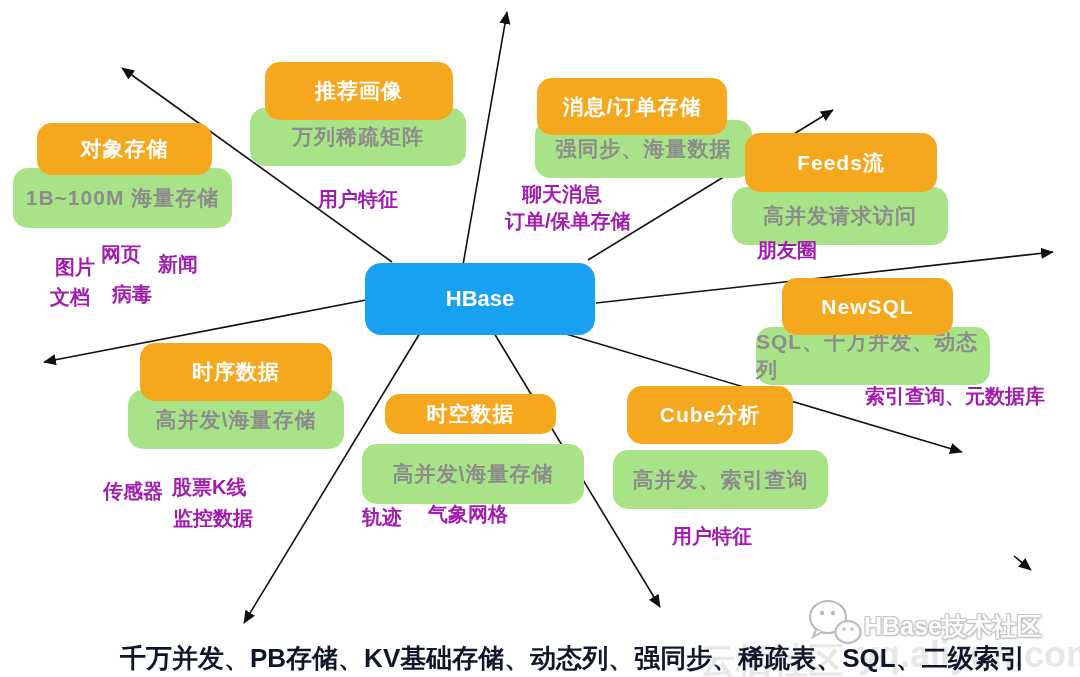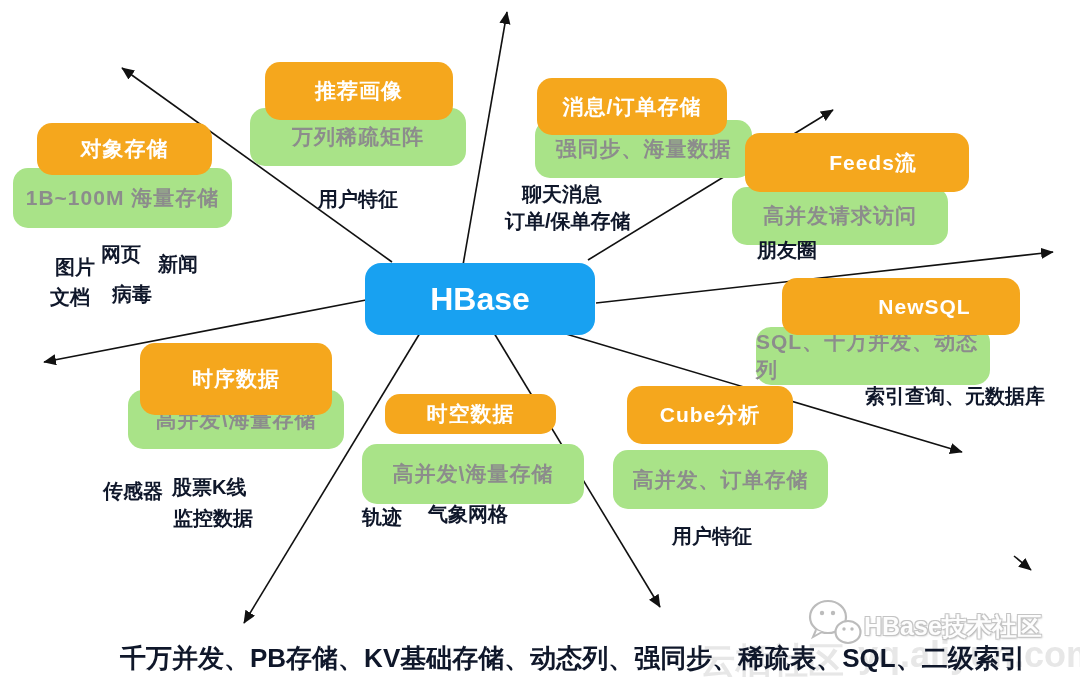--- a/index.html
+++ b/index.html
@@ -8,22 +8,22 @@
   
   #arrows{position:absolute;left:0;top:0;z-index:1;}
   .green{position:absolute;z-index:2;background:var(--green);border-radius:15px;
          display:flex;align-items:center;justify-content:center;
          color:#8c8c8c;font-weight:bold;font-size:21px;letter-spacing:1px;}
   .orange{position:absolute;z-index:3;background:var(--orange);border-radius:15px;
           display:flex;align-items:center;justify-content:center;
           color:#ffffff;font-weight:bold;font-size:21px;letter-spacing:1px;}
   .center-box{position:absolute;z-index:3;background:var(--blue);border-radius:16px;
           display:flex;align-items:center;justify-content:center;
-          color:#ffffff;font-weight:bold;font-size:32px;}
-  .note{position:absolute;z-index:4;color:#0f172a;font-weight:bold;font-size:20px;white-space:nowrap;}
+          color:#ffffff;font-weight:bold;font-size:22px;}
+  .note{position:absolute;z-index:4;color:#a21caf;font-weight:bold;font-size:20px;white-space:nowrap;}
   .bottom-line{position:absolute;z-index:4;color:#0f172a;font-weight:bold;font-size:26px;white-space:nowrap;}
   .wm-faint{position:absolute;z-index:0;color:#e7e7e7;font-weight:bold;font-size:36px;white-space:nowrap;}
   .wm-community{position:absolute;z-index:2;color:#fdfdfd;font-weight:bold;font-size:25px;white-space:nowrap;
           text-shadow:-1px -1px 0 #c4c4c4,1px -1px 0 #c4c4c4,-1px 1px 0 #c4c4c4,1px 1px 2px #a9a9a9;}
   .wm-icon{position:absolute;z-index:2;}
 </style>
 </head>
 <body>
 
 <div id="canvas" style="--orange:#F5A71D;--green:#A9E388;--blue:#18A1F1;">
@@ -68,47 +68,47 @@
 
   <div>
     <div class="green" style="left:521px;top:120px;width:217px;height:58px;margin-left:14px;">强同步、海量数据</div>
     <div class="orange" style="left:537px;top:78px;width:190px;height:57px;">消息/订单存储</div>
     <span class="note" style="left:522px;top:181px;">聊天消息</span>
     <span class="note" style="left:505px;top:208px;">订单/保单存储</span>
   </div>
 
   <div>
     <div class="green" style="left:732px;top:187px;width:216px;height:58px;">高并发请求访问</div>
-    <div class="orange" style="left:745px;top:133px;width:192px;height:59px;padding-left:32px;">Feeds流</div>
+    <div class="orange" style="left:745px;top:133px;width:192px;height:59px;">Feeds流</div>
     <span class="note" style="left:757px;top:237px;">朋友圈</span>
   </div>
 
   <div>
     <div class="green" style="left:756px;top:327px;width:234px;height:58px;">SQL、千万并发、动态列</div>
-    <div class="orange" style="left:782px;top:278px;width:191px;height:57px;padding-left:47px;">NewSQL</div>
+    <div class="orange" style="left:782px;top:278px;width:171px;height:57px;">NewSQL</div>
     <span class="note" style="left:865px;top:383px;">索引查询、元数据库</span>
   </div>
 
   <div>
     <div class="green" style="left:128px;top:390px;width:216px;height:59px;">高并发\海量存储</div>
-    <div class="orange" style="left:140px;top:343px;width:192px;height:72px;">时序数据</div>
+    <div class="orange" style="left:140px;top:343px;width:192px;height:58px;">时序数据</div>
     <span class="note" style="left:103px;top:478px;">传感器</span>
     <span class="note" style="left:172px;top:474px;">股票K线</span>
     <span class="note" style="left:173px;top:505px;">监控数据</span>
   </div>
 
   <div>
     <div class="green" style="left:362px;top:444px;width:222px;height:60px;">高并发\海量存储</div>
     <div class="orange" style="left:385px;top:394px;width:171px;height:40px;">时空数据</div>
     <span class="note" style="left:362px;top:504px;">轨迹</span>
     <span class="note" style="left:428px;top:501px;">气象网格</span>
   </div>
 
   <div>
-    <div class="green" style="left:613px;top:450px;width:215px;height:59px;">高并发、订单存储</div>
+    <div class="green" style="left:613px;top:450px;width:215px;height:59px;">高并发、索引查询</div>
     <div class="orange" style="left:627px;top:386px;width:166px;height:58px;">Cube分析</div>
     <span class="note" style="left:672px;top:523px;">用户特征</span>
   </div>
 
   <span class="bottom-line" style="left:120px;top:641px;">千万并发、PB存储、KV基础存储、动态列、强同步、稀疏表、SQL、二级索引</span>
 
   <span class="wm-icon" style="left:806px;top:597px;">
     <svg width="56" height="52" viewBox="0 0 56 52">
       <ellipse cx="22" cy="20" rx="18" ry="16" fill="#ffffff" stroke="#bcbcbc" stroke-width="2.2"></ellipse>
       <path d="M10 33 L7 40 L16 35" fill="#ffffff" stroke="#bcbcbc" stroke-width="2"></path>

